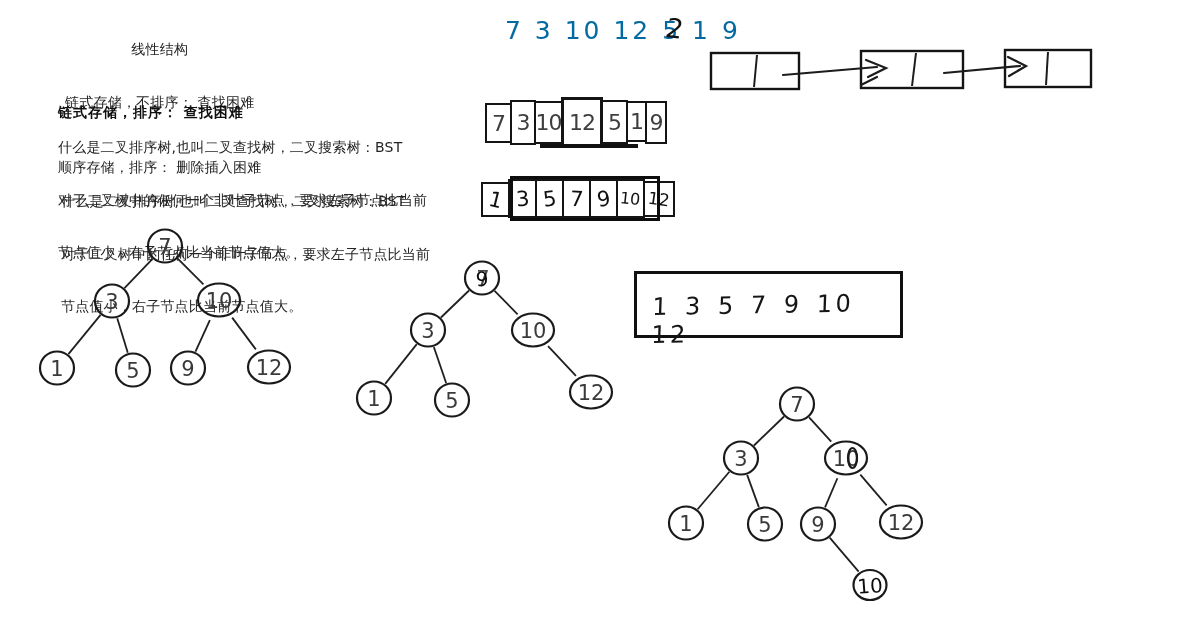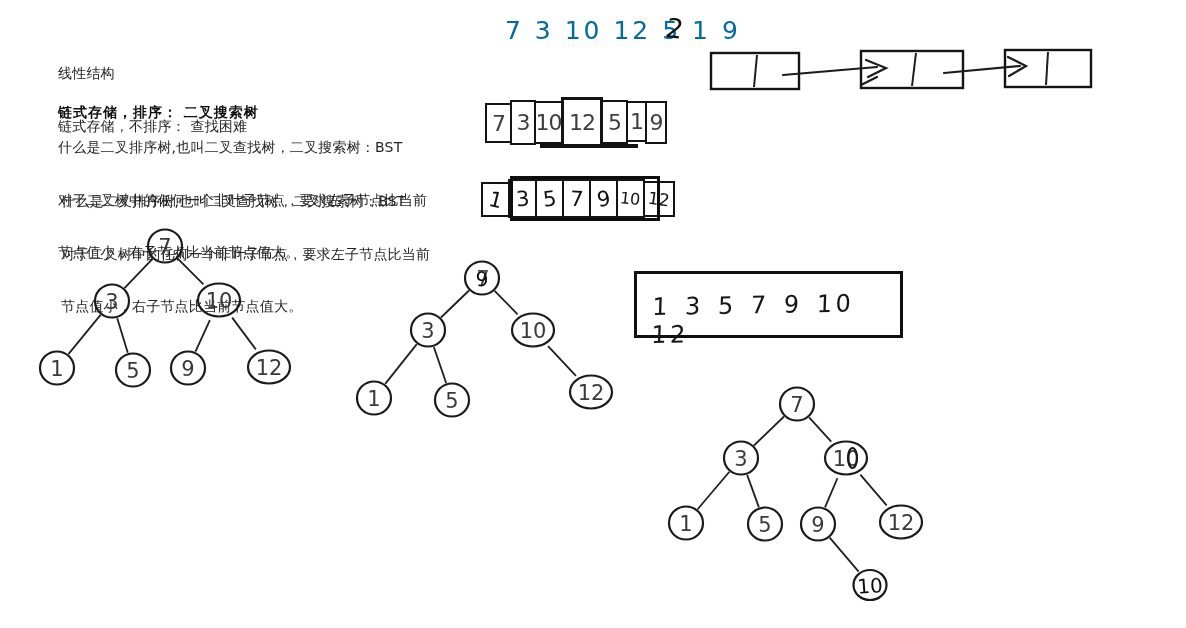--- a/index.html
+++ b/index.html
@@ -1,20 +1,20 @@
 <!DOCTYPE html>
 <html><head>
 <meta charset="utf-8">
 <style>
   html,body{margin:0;padding:0;background:#fff;}
   #page{position:relative;width:1186px;height:628px;background:#fff;overflow:hidden;
         font-family:"DejaVu Sans",sans-serif;color:#222;}
   
   .note{position:absolute;font-size:14px;line-height:17.5px;letter-spacing:.2px;color:#242424;white-space:pre;}
-  #note-linear{left:58px;top:30px;}
+  #note-linear{left:58px;top:6px;text-align:center;}
   #note-linear .gap{margin-top:13px;}
   #note-overlay{left:58px;top:104px;font-weight:bold;color:#101010;letter-spacing:1px;z-index:3;}
   #note-bst1{left:58px;top:104px;}
   #note-bst2{left:61px;top:158px;}
   
   #seq-typed{position:absolute;left:505px;top:16px;font-size:25px;letter-spacing:3px;color:#0369a1;}
   .hw{font-family:"DejaVu Sans",sans-serif;}
   #seq-extra{position:absolute;left:666px;top:13px;font-size:27px;color:#111;transform:rotate(7deg) skewX(-4deg);}
   
   .arr{position:absolute;display:flex;align-items:flex-start;}
@@ -60,28 +60,29 @@
   .nlabel.under{fill:#4a4a4a;}
 </style>
 </head>
 <body>
 
 <div id="page">
 
   <div class="note" id="note-linear">
     <div>线性结构</div>
     <div>链式存储，不排序： 查找困难</div>
+    <div class="gap">顺序存储，排序： 删除插入困难</div>
   </div>
 
   <div class="note" id="note-bst1">
     <div>什么是二叉排序树,也叫二叉查找树，二叉搜索树：BST</div>
     <div>对于二叉树中的任何一个非叶子节点，要求左子节点比当前</div>
     <div>节点值小，右子节点比当前节点值大。</div>
   </div>
-  <div class="note" id="note-overlay">链式存储，排序： 二叉搜索树</div>
+  <div class="note" id="note-overlay">链式存储，排序： 查找困难</div>
 
   <div class="note" id="note-bst2">
     <div>什么是二叉排序树,也叫二叉查找树，二叉搜索树：BST</div>
     <div>对于二叉树中的任何一个非叶子节点，要求左子节点比当前</div>
     <div>节点值小，右子节点比当前节点值大。</div>
   </div>
 
   <div id="seq-typed">7 3 10 12 5 1 9</div>
   <div id="seq-extra" class="hw">2</div>
 

